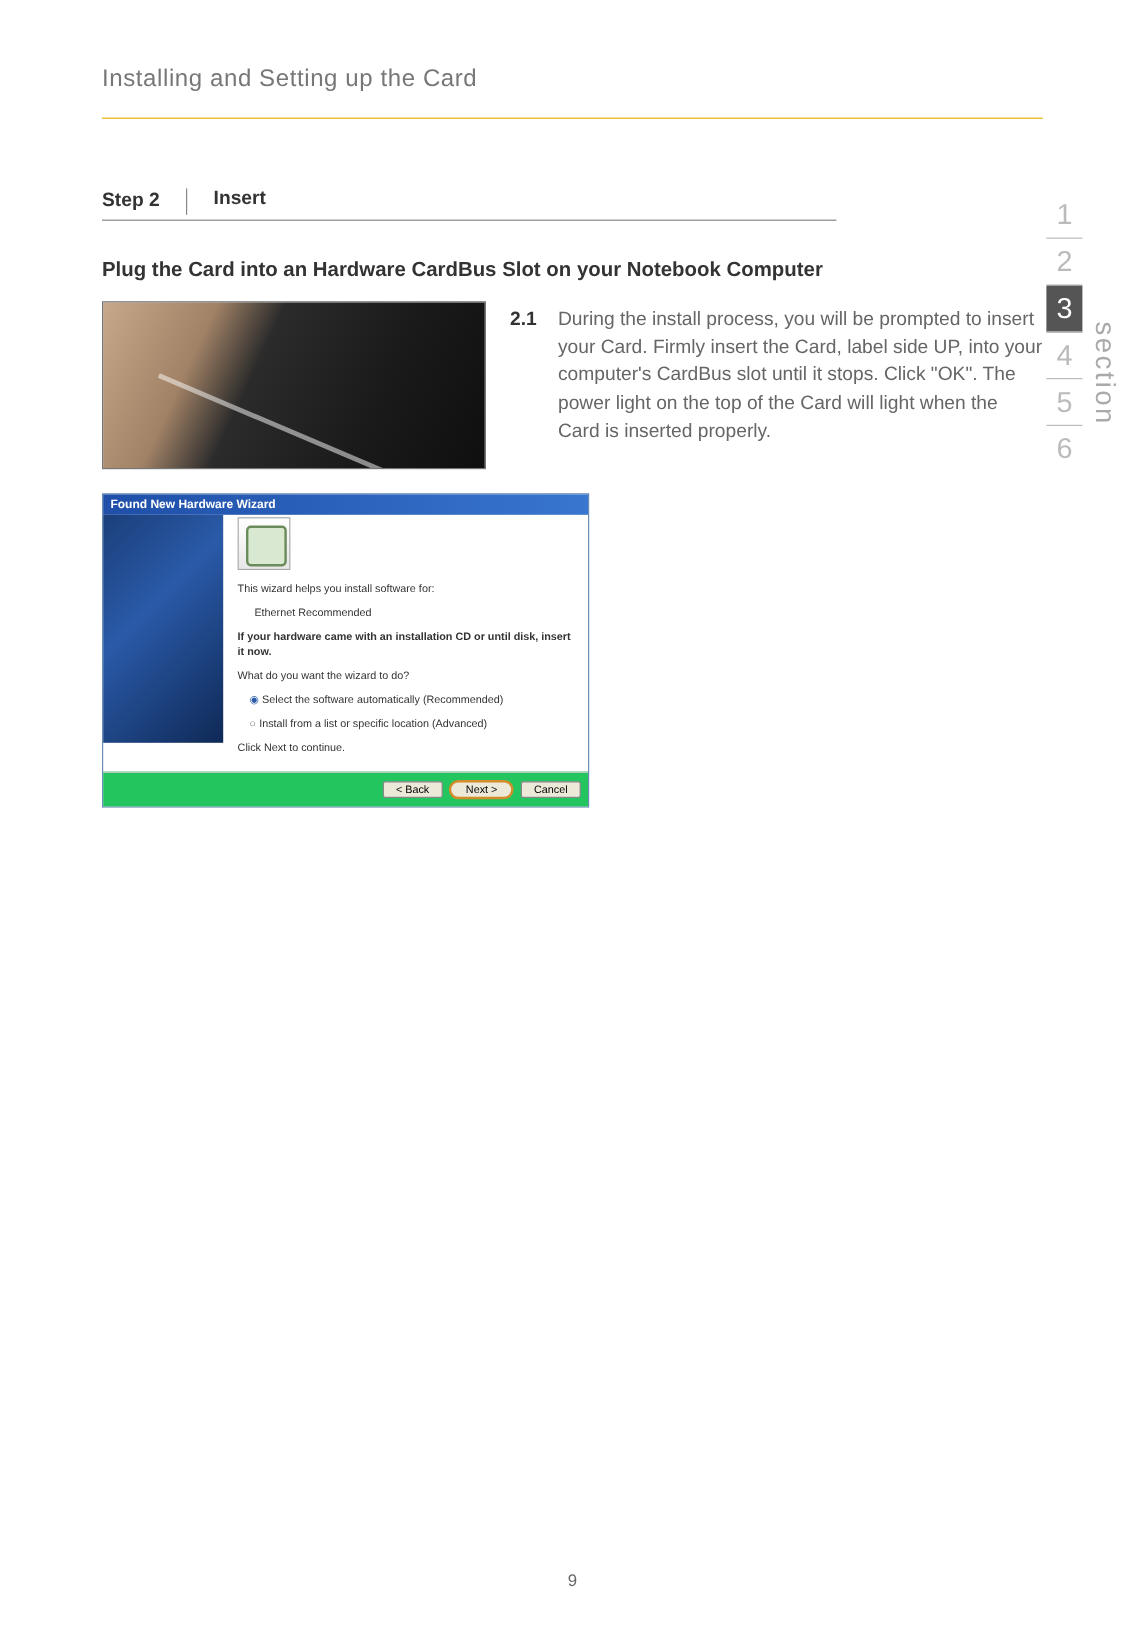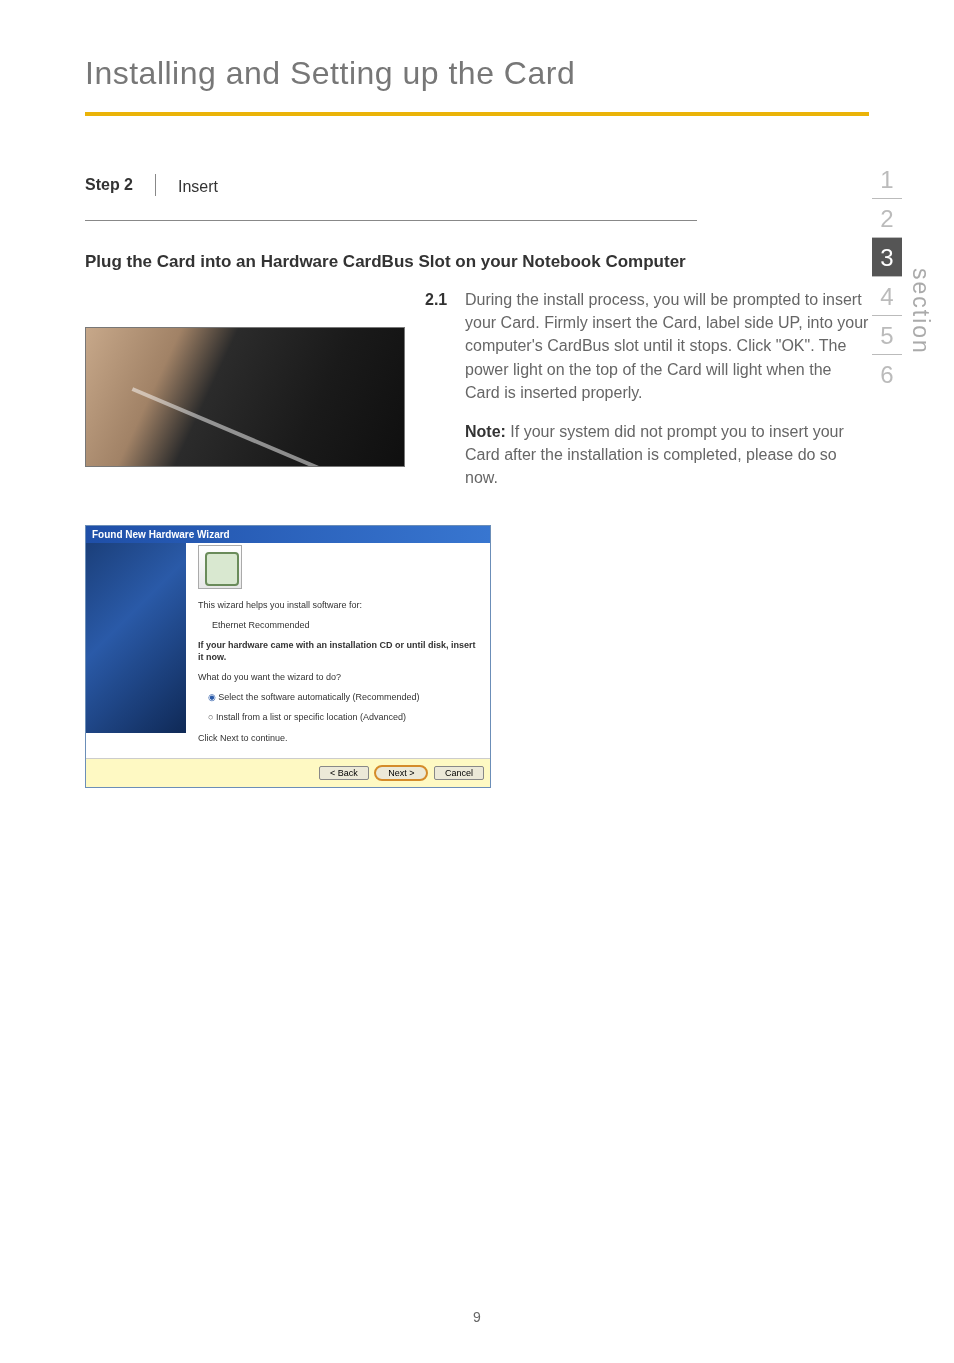--- a/index.html
+++ b/index.html
@@ -9,48 +9,48 @@
     background: #fff;
     font-family: "Helvetica Neue", Helvetica, Arial, sans-serif;
     color: #555;
     position: relative;
   }
   .page {
     padding: 55px 85px 40px 85px;
     position: relative;
   }
   .page-title {
-    font-size: 32px;
+    font-size: 20px;
     font-weight: 300;
     color: #777;
     letter-spacing: 0.5px;
-    border-bottom: 4px solid #eab308;
+    border-bottom: 1px solid #eab308;
     padding-bottom: 20px;
     margin-bottom: 58px;
   }
   .step-line {
     display: flex;
-    align-items: flex-end;
+    align-items: flex-start;
     border-bottom: 1px solid #888;
-    padding-bottom: 24px;
+    padding-bottom: 4px;
     margin-bottom: 30px;
     width: 78%;
   }
   .step-label {
     font-weight: 700;
     color: #333;
     font-size: 16px;
     padding-right: 22px;
     border-right: 1px solid #888;
     line-height: 1;
     padding-top: 3px;
     padding-bottom: 3px;
   }
   .step-name {
-    font-weight: 400;
+    font-weight: 700;
     color: #333;
     font-size: 16px;
     padding-left: 22px;
   }
   .subheading {
     font-weight: 700;
     color: #333;
     font-size: 17px;
     margin-bottom: 14px;
     line-height: 1.35;
@@ -131,21 +131,21 @@
   .wiz-right .radio::before {
     content: "◉ ";
     color: #2a5aa8;
   }
   .wiz-right .radio2::before {
     content: "○ ";
     color: #555;
   }
   .wiz-footer {
     border-top: 1px solid #ccc;
-    background: #fef9c3;
+    background: #22c55e;
     padding: 6px;
     text-align: right;
   }
   .wiz-footer button {
     font-size: 9px;
     padding: 1px 10px;
     border: 1px solid #888;
     background: #ece9d8;
     border-radius: 2px;
     margin-left: 3px;
@@ -234,21 +234,20 @@
 
   <div class="row">
     <div class="thumb">
       <div class="thumb-photo"></div>
     </div>
     <div class="text-col">
       <div class="num-item">
         <div class="num">2.1</div>
         <div class="body">
           <span>During the install process, you will be prompted to insert your Card. Firmly insert the Card, label side UP, into your computer's CardBus slot until it stops. Click "OK". The power light on the top of the Card will light when the Card is inserted properly.</span>
-          <p style="margin-top:16px;"><span class="note-label">Note:</span><span> If your system did not prompt you to insert your Card after the installation is completed, please do so now.</span></p>
         </div>
       </div>
     </div>
   </div>
 
   <div class="row" style="margin-top:10px;">
     <div class="thumb">
       <div class="thumb-wizard">
         <div class="wiz-titlebar">Found New Hardware Wizard</div>
         <div class="wiz-body">

